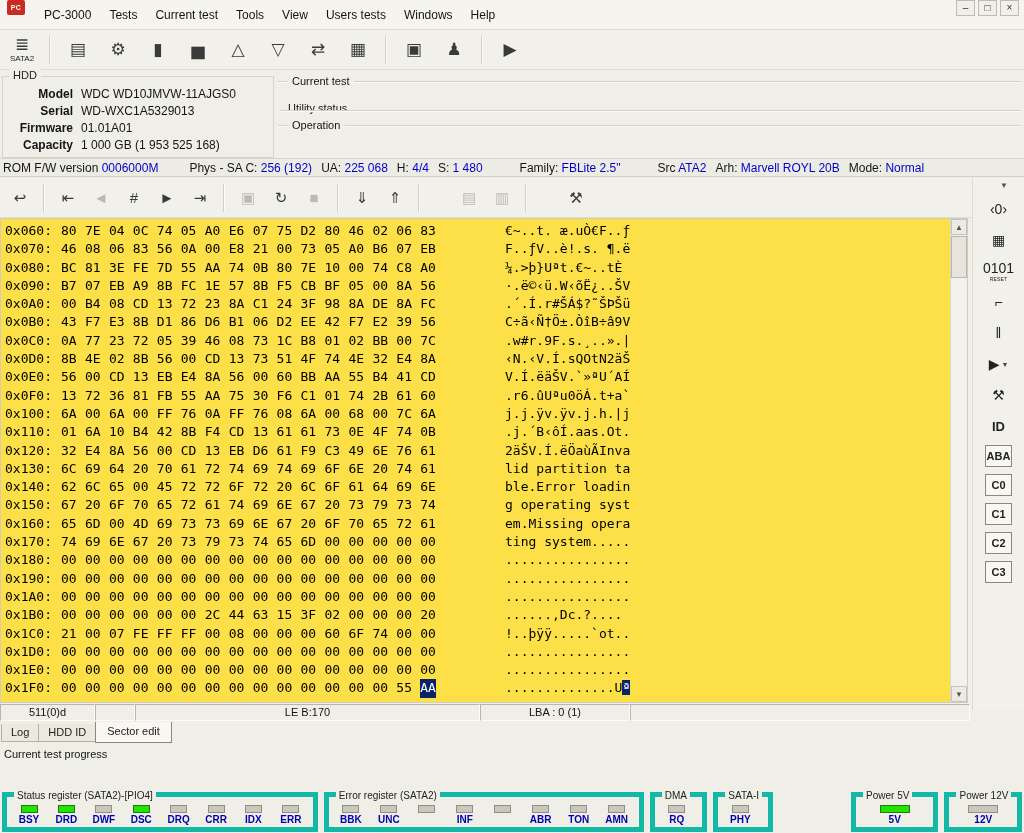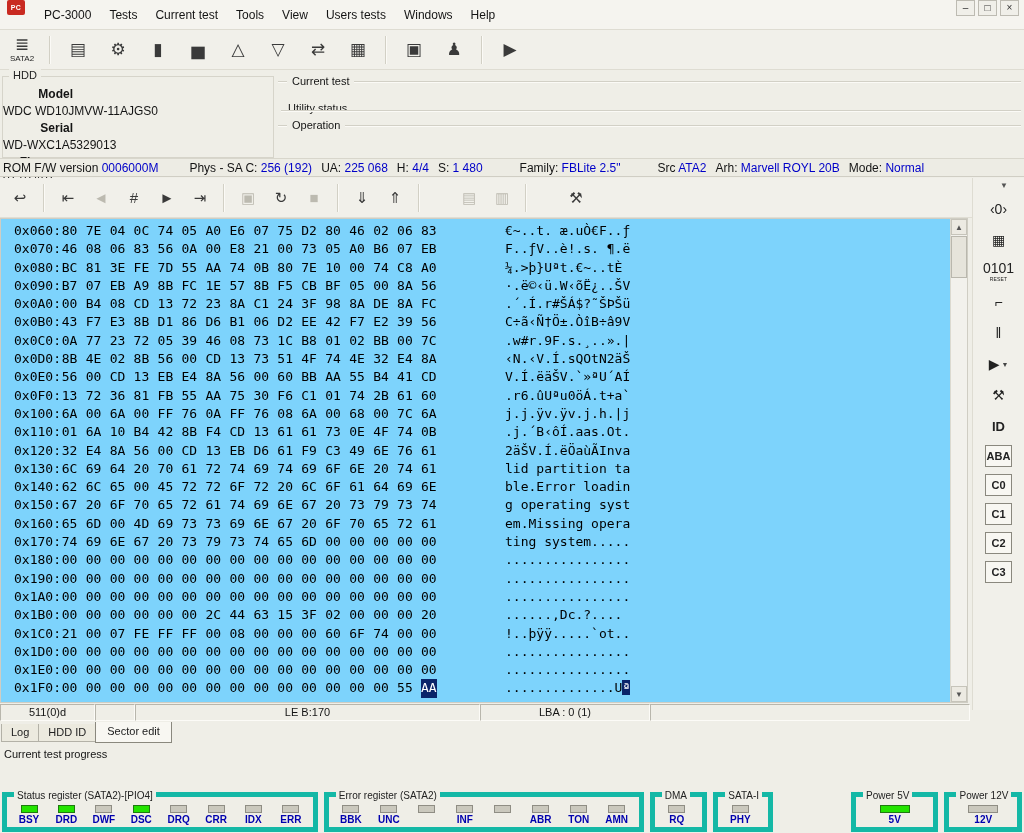--- a/index.html
+++ b/index.html
@@ -19,21 +19,21 @@
   .toolbar{position:absolute;top:30px;left:0;right:0;height:40px;background:#f1f0ea;border-bottom:1px solid #dedcd2;display:flex;align-items:center;padding:0 5px;gap:6px;}
   .tb-btn{min-width:34px;height:34px;display:flex;flex-direction:column;align-items:center;justify-content:center;color:#3a3a3a;}
   .tb-btn .glyph{font-size:17px;line-height:18px;}
   .tb-btn .lbl{font-size:8px;line-height:9px;color:#222;}
   .tb-sep{width:2px;height:28px;border-left:1px solid #d2d0c5;border-right:1px solid #fbfaf6;margin:0 4px;}
 
   
   .hdd-group{position:absolute;left:2px;top:76px;width:272px;height:82px;border:1px solid #d6d4ca;}
   .gbox-title{position:absolute;top:-8px;left:6px;background:#efeee7;padding:0 4px;font-size:11px;color:#222;}
   .hdd-fields{margin-top:9px;}
-  .hdd-field{display:flex;line-height:17px;flex-direction:column;}
+  .hdd-field{display:flex;line-height:17px;}
   .hdd-field .f-label{width:78px;text-align:right;font-weight:700;padding-right:8px;}
   .hdd-field .f-value{white-space:nowrap;}
 
   
   .right-info{position:absolute;left:278px;top:72px;right:0;height:88px;}
   .gline{position:absolute;left:0;right:3px;display:flex;align-items:center;}
   .gline .pre{width:9px;height:1px;border-top:1px solid #d2d0c6;box-shadow:0 1px 0 #fbfaf6;}
   .gline .ln{flex:1;height:1px;border-top:1px solid #d2d0c6;box-shadow:0 1px 0 #fbfaf6;}
   .gline .txt{padding:0 5px;font-size:11px;}
   .ct-header{top:3px;}
@@ -59,41 +59,41 @@
   .right-strip{position:absolute;top:178px;right:0;width:52px;height:532px;background:#f1f0ea;border-left:1px solid #dedcd2;display:flex;flex-direction:column;align-items:center;padding-top:2px;gap:7px;}
   .st-item{width:30px;height:24px;display:flex;flex-direction:column;align-items:center;justify-content:center;font-size:14px;color:#222;}
   .st-item .row{display:flex;align-items:center;}
   .st-item .dd{font-size:7px;margin-left:2px;color:#444;}
   .st-item .sub{font-size:5px;line-height:6px;letter-spacing:.2px;}
   .st-item.small{height:10px;font-size:8px;align-self:flex-end;margin-right:5px;color:#555;}
   .st-item.boxed{border:1px solid #8a887e;background:#f8f7f2;font-weight:700;font-size:11px;height:22px;width:27px;}
   .st-item.bold{font-weight:700;font-size:13px;}
 
   
-  .hex-view{position:absolute;top:218px;left:0;width:968px;height:485px;background:#7dd3fc;border:1px solid #cfcdc3;text-align:right;}
+  .hex-view{position:absolute;top:218px;left:0;width:968px;height:485px;background:#fde047;border:1px solid #cfcdc3;}
   .hex-rows{position:absolute;top:1px;left:0;right:18px;bottom:1px;padding:2px 0 0 4px;font-family:"DejaVu Sans Mono",monospace;font-size:13px;line-height:18.3px;white-space:pre;color:#000;overflow:hidden;}
   .hexrow{display:flex;}
   .addr{width:56px;}
   .bytes{width:384px;}
   .byte{display:inline-block;margin-right:8.3px;}
   .ascii{margin-left:60px;}
   .sel{background:var(--selection-navy,#0a246a);color:#fff;}
   .scrollbar{position:absolute;top:0;right:0;bottom:0;width:17px;background:#f2f1ec;border-left:1px solid #dbd9cf;}
   .sb-btn{position:absolute;left:0;right:0;height:16px;background:#eceae2;border:1px solid #c6c4ba;color:#555;font-size:8px;display:flex;align-items:center;justify-content:center;}
   .sb-btn.up{top:0;}
   .sb-btn.down{bottom:0;}
   .sb-thumb{position:absolute;left:0;right:0;top:17px;height:42px;background:#e6e4db;border:1px solid #b9b7ad;}
 
   
   .hex-status{position:absolute;top:704px;left:0;width:970px;height:17px;display:flex;font-size:11px;}
   .hs-cell{border:1px solid;border-color:#b8b6ac #fcfbf7 #fcfbf7 #b8b6ac;padding:1px 4px;background:#efeee7;white-space:nowrap;overflow:hidden;text-align:center;}
   .hs-cell.c0{width:95px;}
   .hs-cell.c1{width:40px;}
   .hs-cell.c2{width:345px;text-align:center;}
-  .hs-cell.c3{width:170px;text-align:center;}
+  .hs-cell.c3{width:150px;text-align:center;}
   .hs-cell.c4{flex:1;}
 
   
   .tabs{position:absolute;top:722px;left:1px;display:flex;align-items:center;}
   .tab{padding:2px 9px 3px;font-size:11px;background:#eceadf;border:1px solid #b3b1a7;border-top:none;margin-right:-1px;color:#222;}
   .tab.active{background:#f8f7f2;padding:3px 11px 5px;position:relative;z-index:2;border-color:#8a887e;}
 
   .progress-label{position:absolute;top:748px;left:4px;font-size:11px;}
 
   

